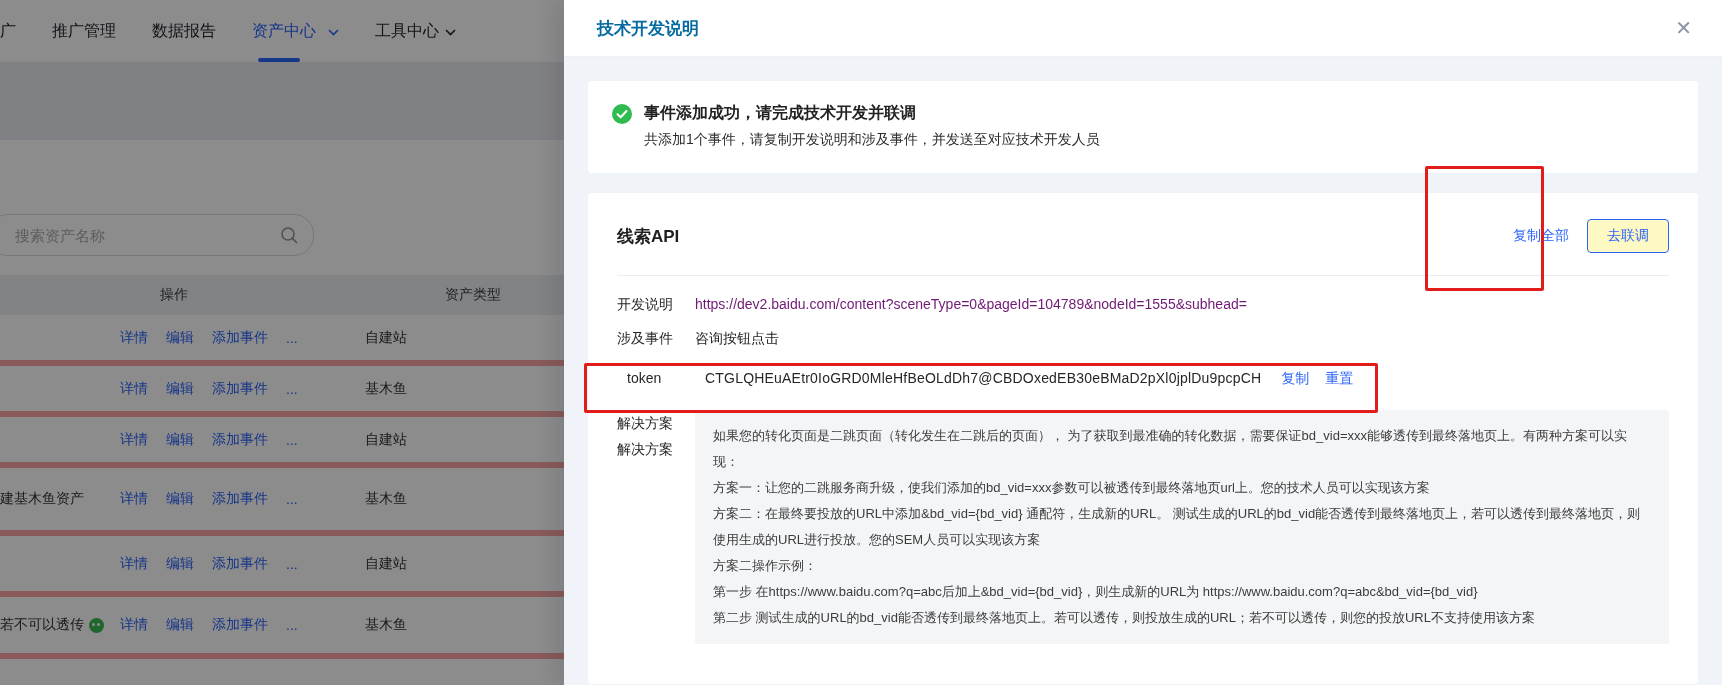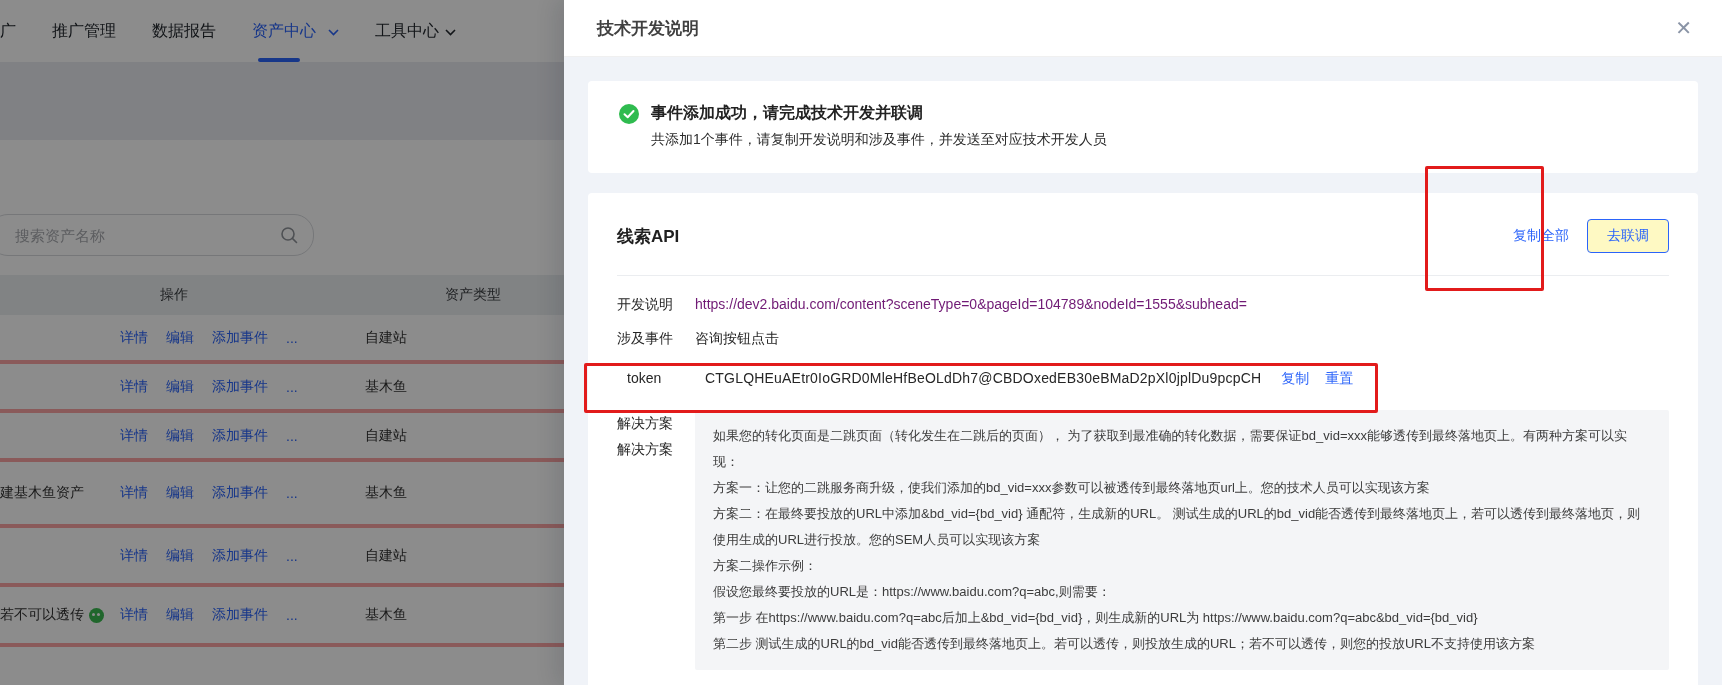--- a/index.html
+++ b/index.html
@@ -18,40 +18,40 @@
   .band1{position:absolute;top:62px;left:0;width:564px;height:78px;background:#e9ecf0;}
   .list-card{position:absolute;top:140px;left:0;width:564px;height:545px;background:#fff;}
 
   .search-box{position:absolute;top:214px;left:-12px;width:326px;height:42px;box-sizing:border-box;border:1px solid #d7d9dd;border-radius:20px;background:#fff;display:flex;align-items:center;padding:0 14px 0 24px;}
   .search-box input{flex:1;border:none;outline:none;font-size:15px;color:#333;background:transparent;font-family:inherit;}
   .search-box input::placeholder{color:#a9abb0;}
   .search-icon{flex:none;display:flex;}
 
   .asset-table{position:absolute;top:275px;left:0;width:564px;font-size:14px;color:#333;}
   .t-head{display:flex;align-items:center;height:40px;background:#eceef1;color:#3c4043;gap:40px;}
-  .t-row{display:flex;align-items:center;border-bottom:4px solid #fca5a5;}
+  .t-row{display:flex;align-items:center;border-bottom:6px solid #fca5a5;}
   .col-name{width:120px;flex:none;display:flex;align-items:center;gap:5px;overflow:hidden;white-space:nowrap;}
   .col-actions{width:245px;flex:none;display:flex;align-items:center;gap:18px;}
   .col-type{flex:1;}
   .action-link{color:#2b64fa;cursor:pointer;white-space:nowrap;text-decoration:none;}
   .wechat-dot{width:15px;height:15px;border-radius:50%;background:#3bba50;position:relative;flex:none;}
   .wechat-dot::after{content:"";position:absolute;left:3px;top:5px;width:3px;height:3px;border-radius:50%;background:#fff;box-shadow:5px 0 0 #fff;}
 
   
   .overlay{position:absolute;top:0;left:0;width:564px;height:685px;background:rgba(0,0,0,0.45);z-index:5;cursor:pointer;}
 
   
   .drawer{position:absolute;top:0;left:564px;width:1158px;height:685px;background:#f0f3f8;z-index:6;box-shadow:-8px 0 20px rgba(15,23,42,.12);}
   .drawer-header{height:57px;background:#fff;border-bottom:1px solid #f0f0f0;display:flex;align-items:center;justify-content:space-between;padding:0 26px 0 33px;box-sizing:border-box;}
-  .drawer-title{font-size:17px;font-weight:700;color:#404040;}
+  .drawer-title{font-size:17px;font-weight:700;color:#0369a1;}
   .close-btn{font-size:20px;color:#8a94a6;cursor:pointer;line-height:1;padding:4px;}
   .drawer-body{box-sizing:border-box;height:628px;padding:24px;display:flex;flex-direction:column;gap:20px;overflow:hidden;}
 
   .card{background:#fff;border-radius:4px;}
-  .card-success{padding:22px 31px 24px;flex:none;}
+  .card-success{padding:22px 24px 24px;flex:none;}
   .success-row{display:flex;align-items:center;gap:12px;}
   .success-title{font-size:16px;font-weight:700;color:#222;}
   .success-sub{margin:7px 0 0 32px;font-size:14px;color:#2b2b2b;}
 
   .card-api{padding:26px 29px;flex:1;}
   .api-head{display:flex;align-items:center;}
   .api-title{flex:1;font-size:17px;font-weight:700;color:#1f1f1f;}
   .copy-all{color:#2b64fa;font-size:14px;margin-right:18px;cursor:pointer;text-decoration:none;}
   .btn-debug{border:1px solid #2b64fa;color:#2b64fa;background:#fef9c3;border-radius:4px;padding:7px 19px;font-size:14px;cursor:pointer;font-family:inherit;}
   .divider{border-top:1px solid #ebedf0;margin:22px 0 18px;}
@@ -242,21 +242,20 @@
         <div class="info-row">
           <span class="info-label sol-label">
             <div>解决方案</div>
             <div>解决方案</div>
           </span>
           <div class="sol-box">
             <div>如果您的转化页面是二跳页面（转化发生在二跳后的页面）， 为了获取到最准确的转化数据，需要保证bd_vid=xxx能够透传到最终落地页上。有两种方案可以实现：</div>
             <div>方案一：让您的二跳服务商升级，使我们添加的bd_vid=xxx参数可以被透传到最终落地页url上。您的技术人员可以实现该方案</div>
             <div>方案二：在最终要投放的URL中添加&amp;bd_vid={bd_vid} 通配符，生成新的URL。 测试生成的URL的bd_vid能否透传到最终落地页上，若可以透传到最终落地页，则使用生成的URL进行投放。您的SEM人员可以实现该方案</div>
             <div>方案二操作示例：</div>
-            <div>假设您最终要投放的URL是：https://www.baidu.com?q=abc,则需要：</div>
             <div>第一步 在https://www.baidu.com?q=abc后加上&amp;bd_vid={bd_vid}，则生成新的URL为 https://www.baidu.com?q=abc&amp;bd_vid={bd_vid}</div>
             <div>第二步 测试生成的URL的bd_vid能否透传到最终落地页上。若可以透传，则投放生成的URL；若不可以透传，则您的投放URL不支持使用该方案</div>
           </div>
         </div>
 
       </div>
     </div>
   </aside>
 
   <div class="annot annot-debug"></div>

